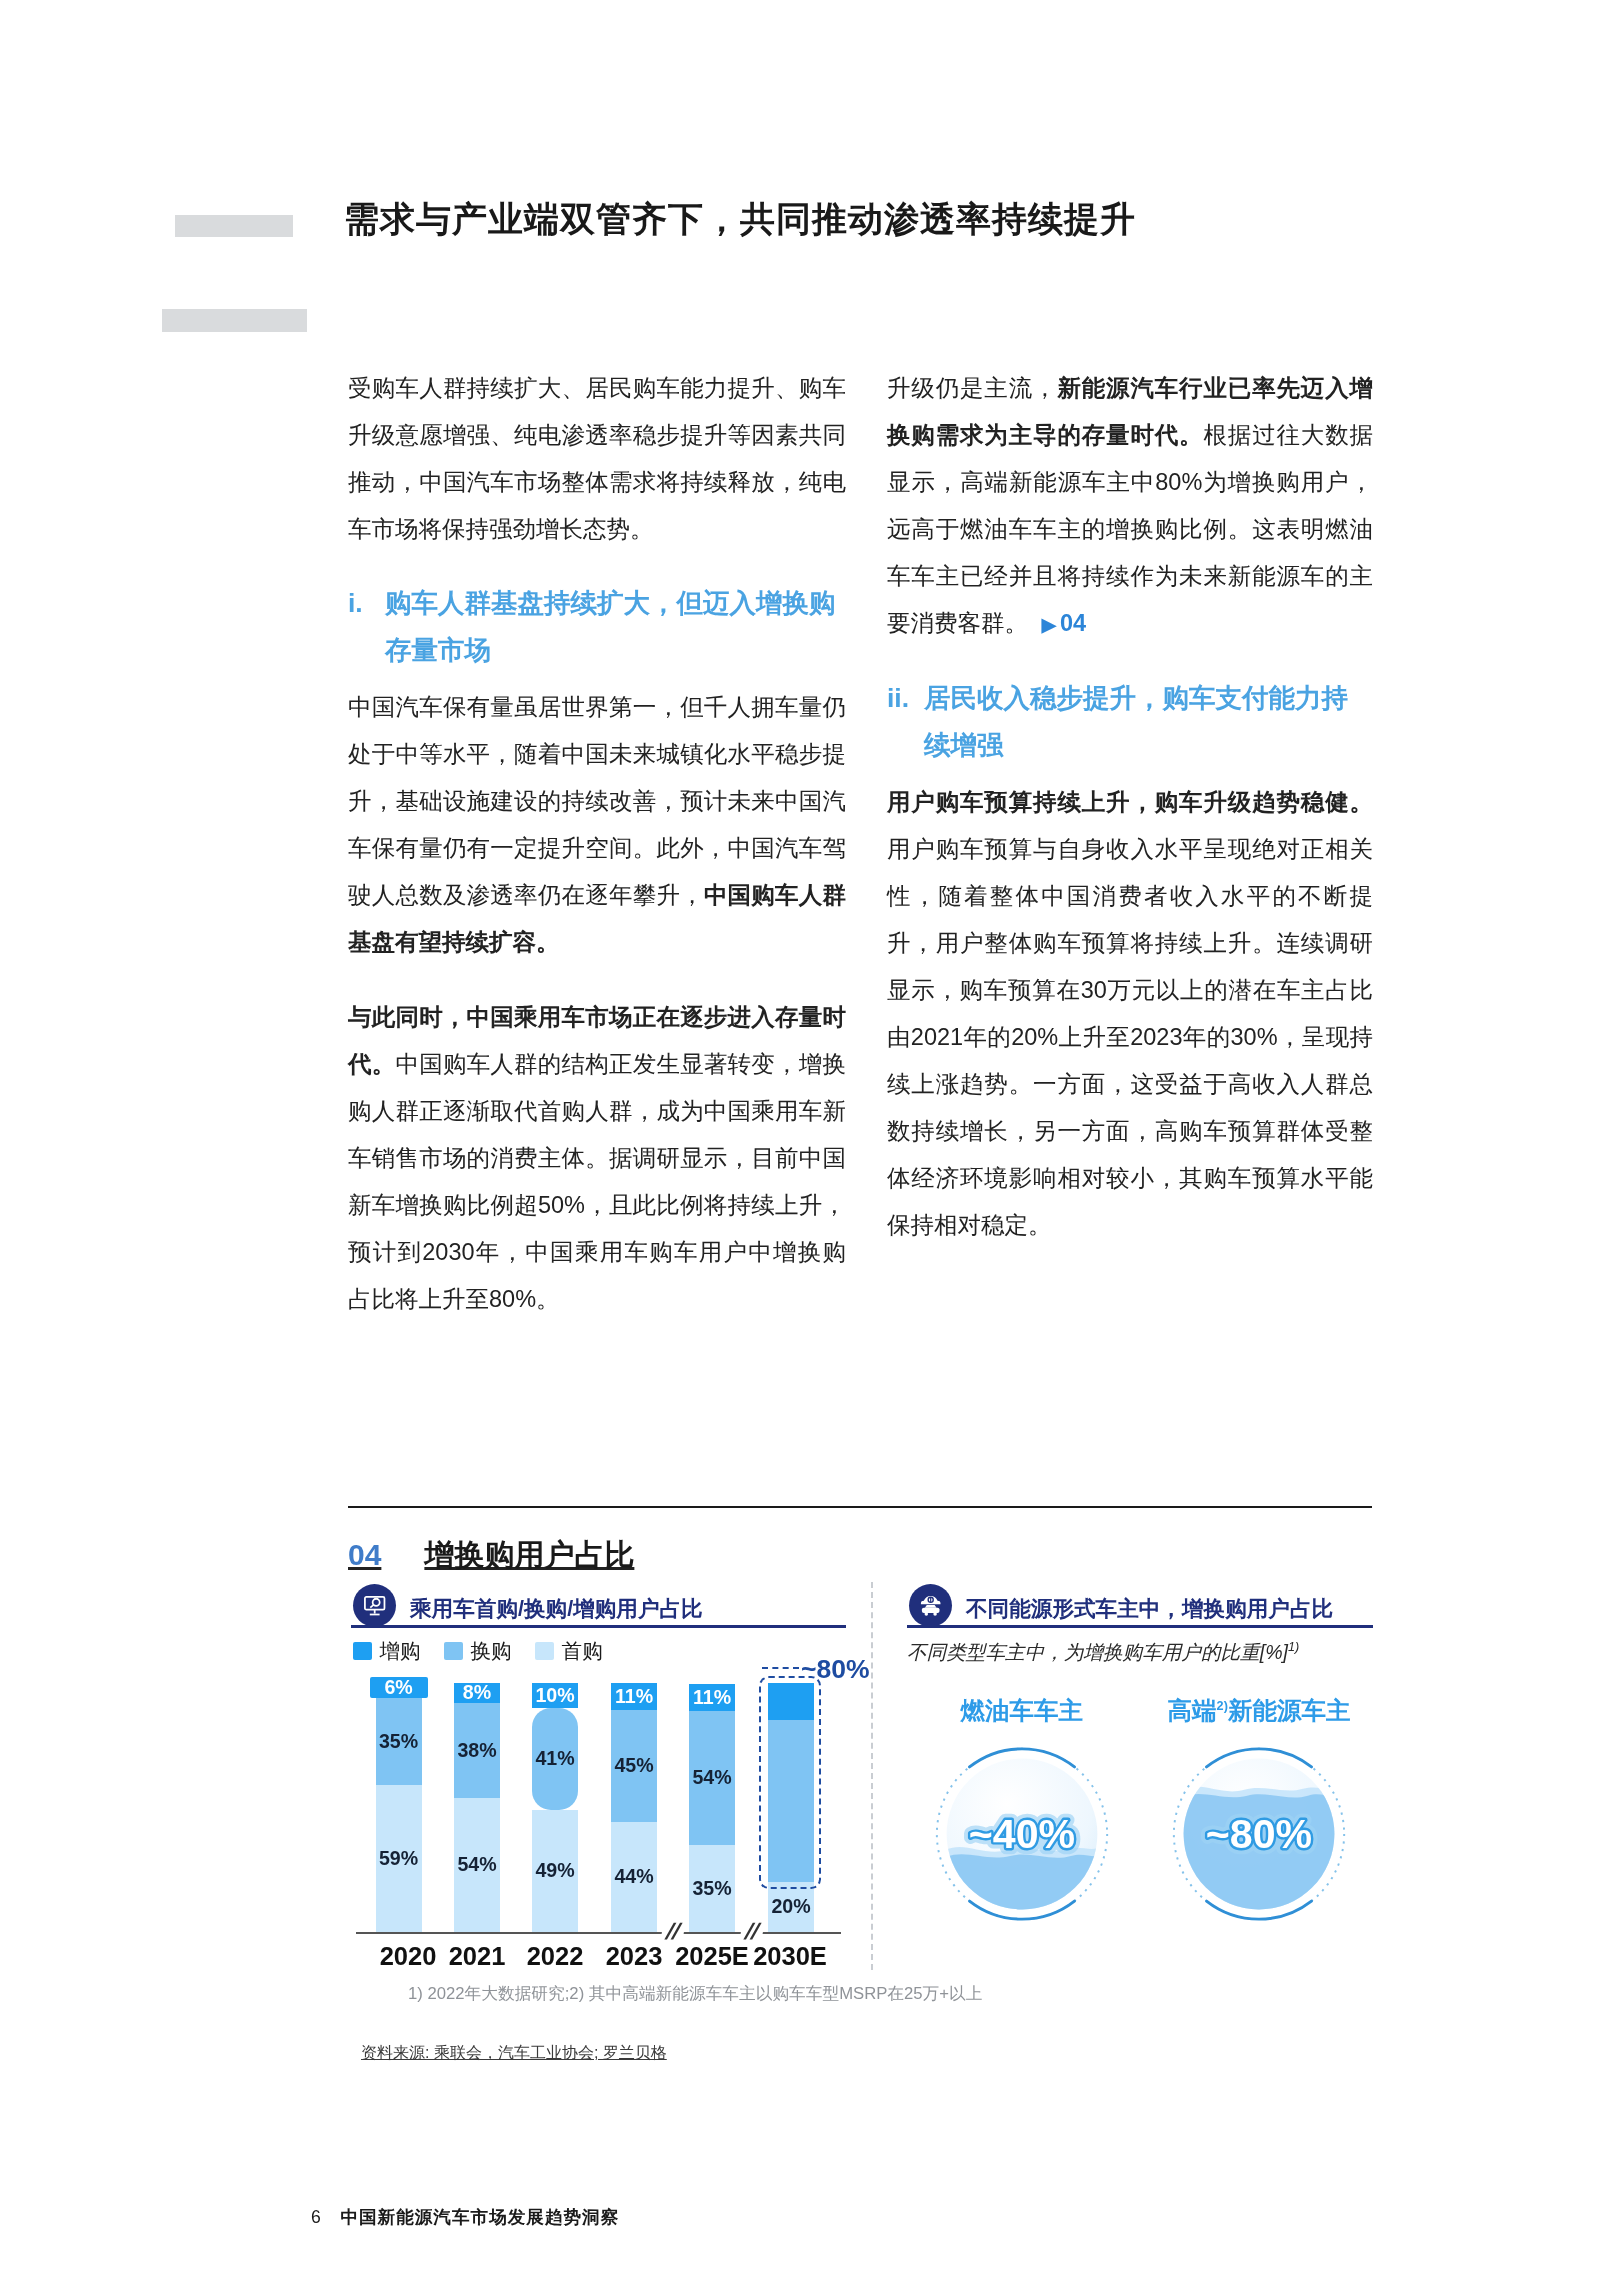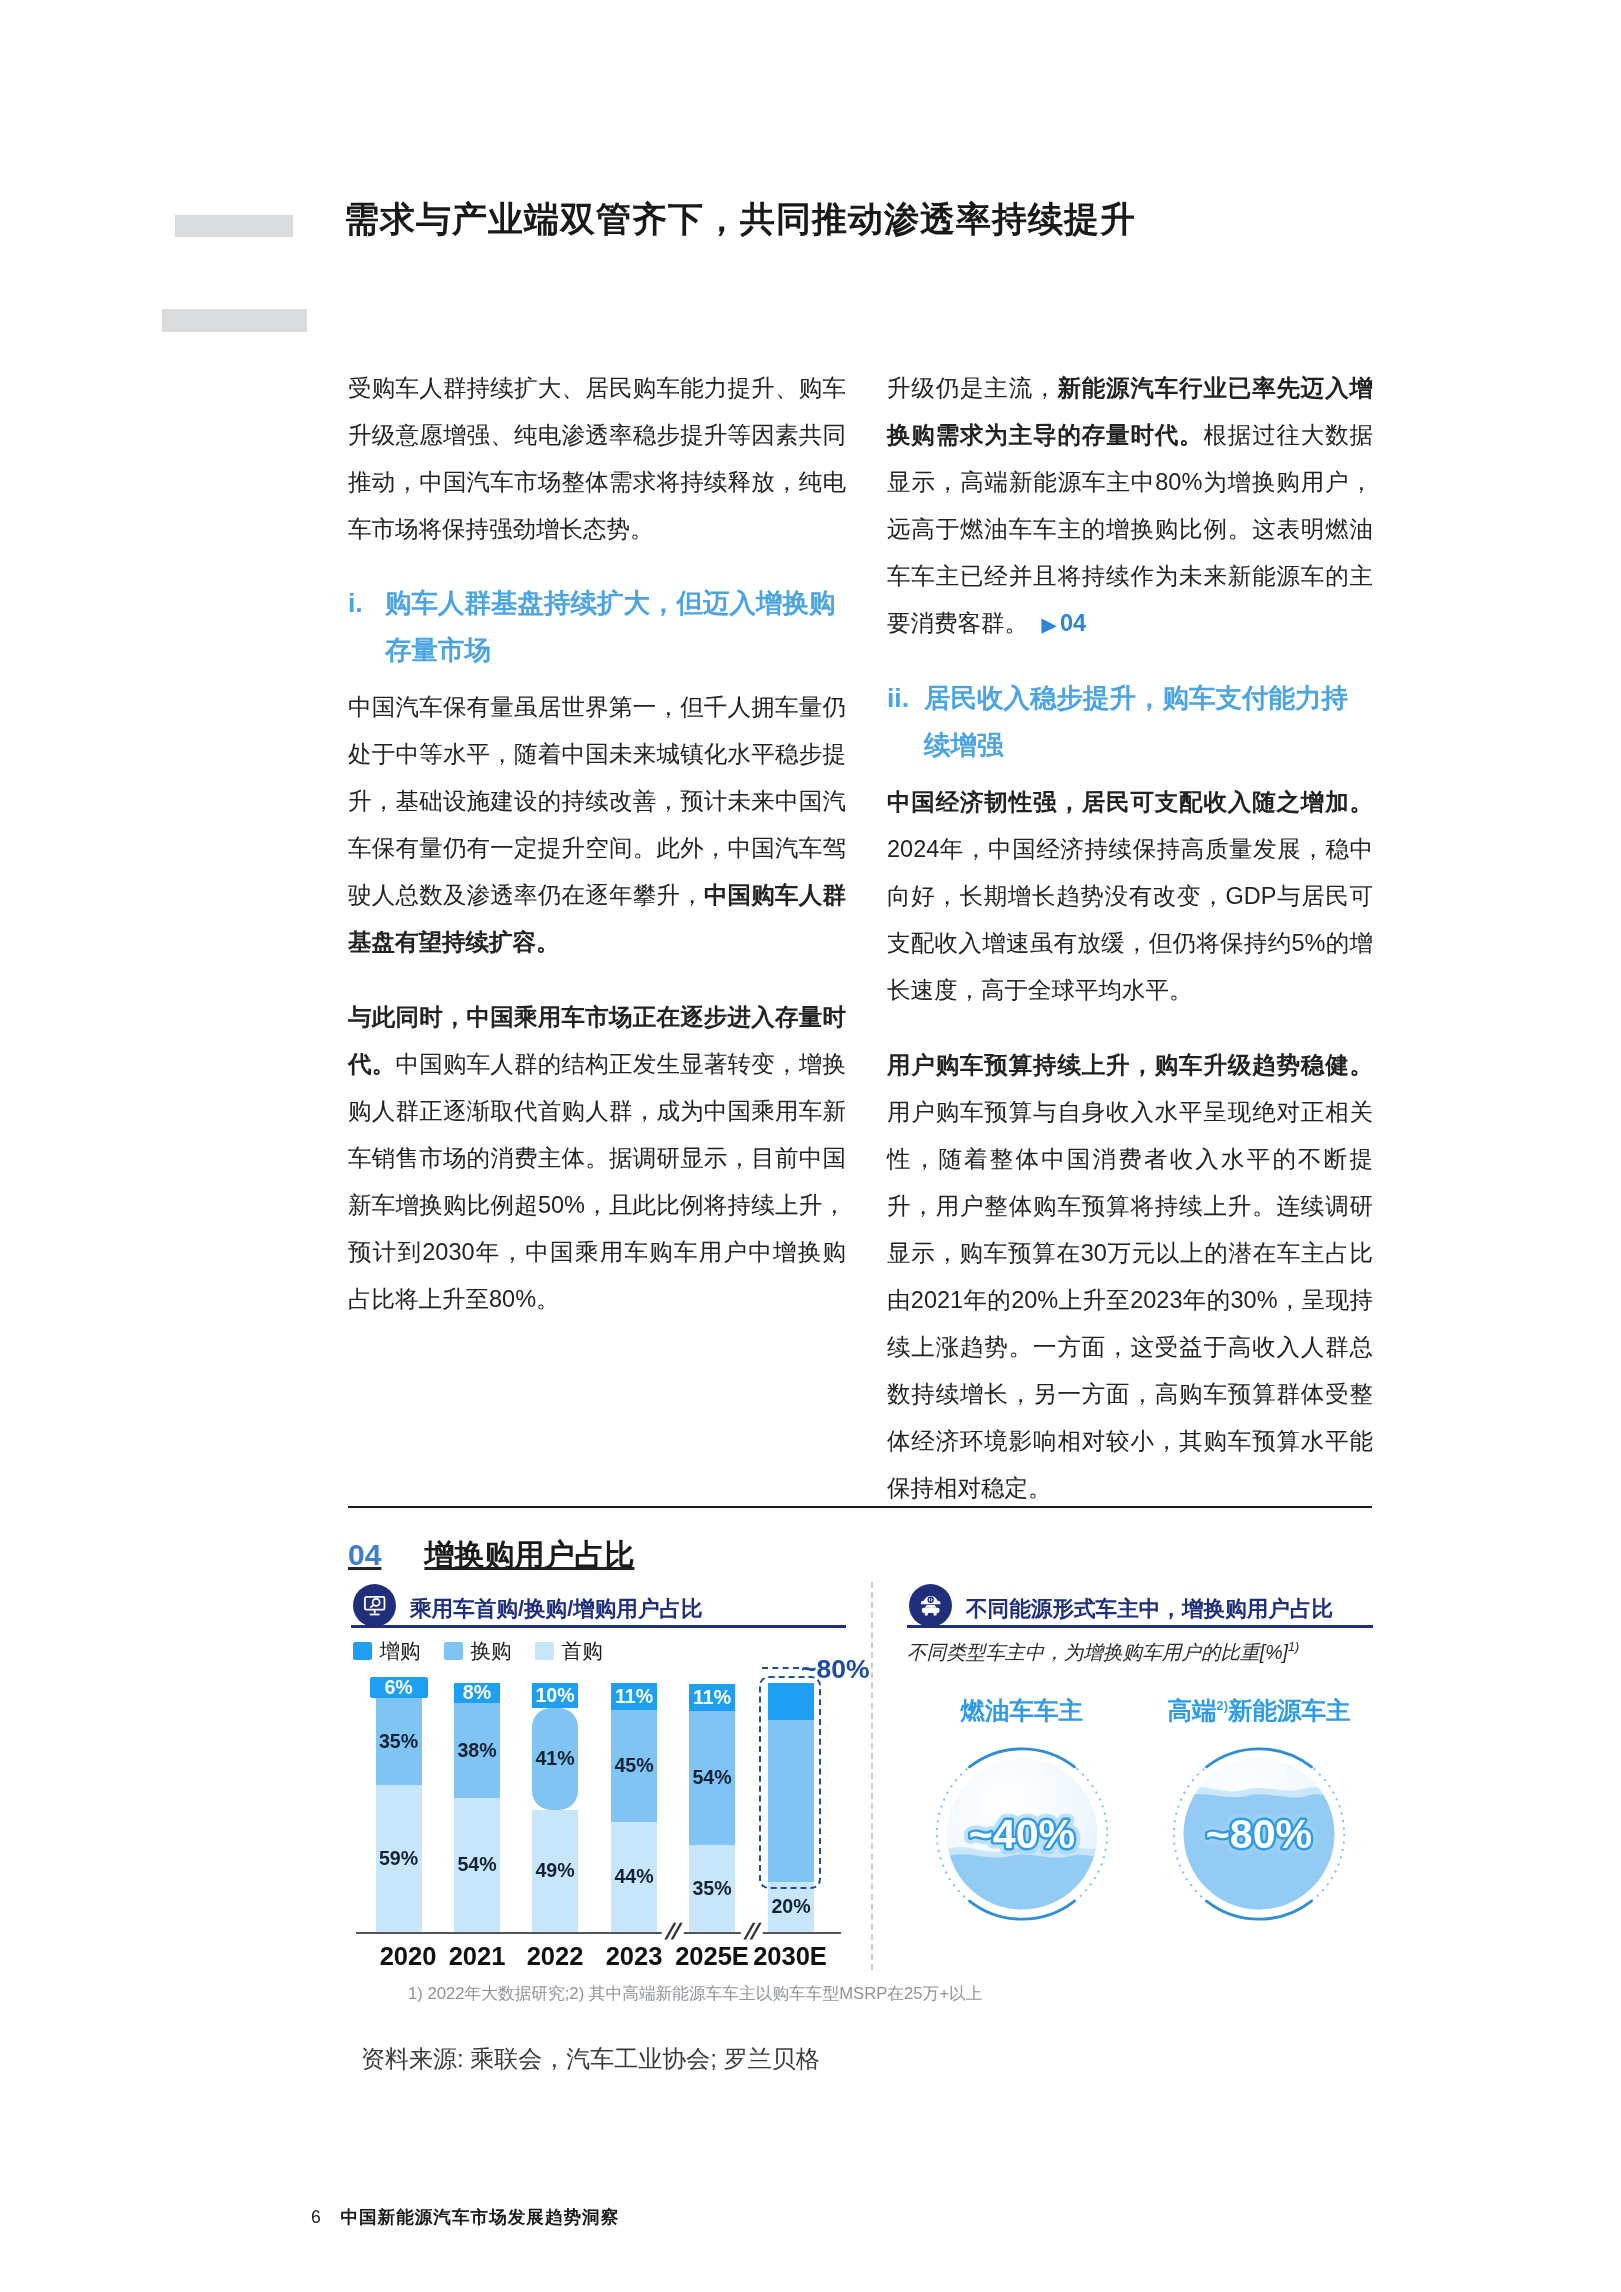--- a/index.html
+++ b/index.html
@@ -50,21 +50,21 @@
   .callout-label{position:absolute;font-size:26.5px;font-weight:800;color:#1e4ca1;white-space:nowrap;}
   .divider{position:absolute;left:871px;top:1582px;height:388px;border-left:2px dashed #c9cdd2;}
   .subtitle{position:absolute;left:0;top:57px;font-size:19.6px;font-style:italic;color:#2a2a2a;}
   .subtitle sup,.g-label sup{font-size:12.7px;}
   .g-col{position:absolute;top:112px;width:206px;text-align:center;}
   .g-col1{left:11.8px;}
   .g-col2{left:249px;}
   .g-label{font-size:24.5px;font-weight:800;color:#2d9be8;white-space:nowrap;}
   .g-svg-wrap{margin-top:13.7px;}
   .footnote{position:absolute;left:408px;top:1982px;font-size:16.7px;color:#8f9398;}
-  .source{position:absolute;left:361px;top:2043px;font-size:24px;color:#3a3a3a;}
+  .source{position:absolute;left:361px;top:2043px;font-size:16px;color:#3a3a3a;text-decoration:underline;}
   .footer{position:absolute;left:311px;top:2205px;font-size:17.6px;color:#1a1a1a;}
   .footer .pn{font-weight:500;margin-right:19.6px;}
   .footer .ft{font-weight:600;letter-spacing:1px;}
 </style>
 </head>
 <body>
 
 <div class="page">
 
   <div class="deco deco1"></div>
@@ -87,23 +87,20 @@
       </p>
     </div>
     <div class="col col-right">
       <p>
         <span>升级仍是主流，</span><span class="bd">新能源汽车行业已率先迈入增换购需求为主导的存量时代。</span><span>根据过往大数据显示，高端新能源车主中80%为增换购用户，远高于燃油车车主的增换购比例。这表明燃油车车主已经并且将持续作为未来新能源车的主要消费客群。</span><span class="ref"><span class="ref-arrow">▶</span><span>04</span></span>
       </p>
       <h3 class="h-i">
         <span class="hnum">ii.</span>
         <span>居民收入稳步提升，购车支付能力持续增强</span>
       </h3>
-      <p>
-        <span class="bd">中国经济韧性强，居民可支配收入随之增加。</span><span>2024年，中国经济持续保持高质量发展，稳中向好，长期增长趋势没有改变，GDP与居民可支配收入增速虽有放缓，但仍将保持约5%的增长速度，高于全球平均水平。</span>
-      </p>
       <p>
         <span class="bd">用户购车预算持续上升，购车升级趋势稳健。</span><span>用户购车预算与自身收入水平呈现绝对正相关性，随着整体中国消费者收入水平的不断提升，用户整体购车预算将持续上升。连续调研显示，购车预算在30万元以上的潜在车主占比由2021年的20%上升至2023年的30%，呈现持续上涨趋势。一方面，这受益于高收入人群总数持续增长，另一方面，高购车预算群体受整体经济环境影响相对较小，其购车预算水平能保持相对稳定。</span>
       </p>
     </div>
   </div>
 
   <div class="fig-rule"></div>
 
   <div class="fig-head">
     <span class="fig-num">04</span><span class="fig-title">增换购用户占比</span>

